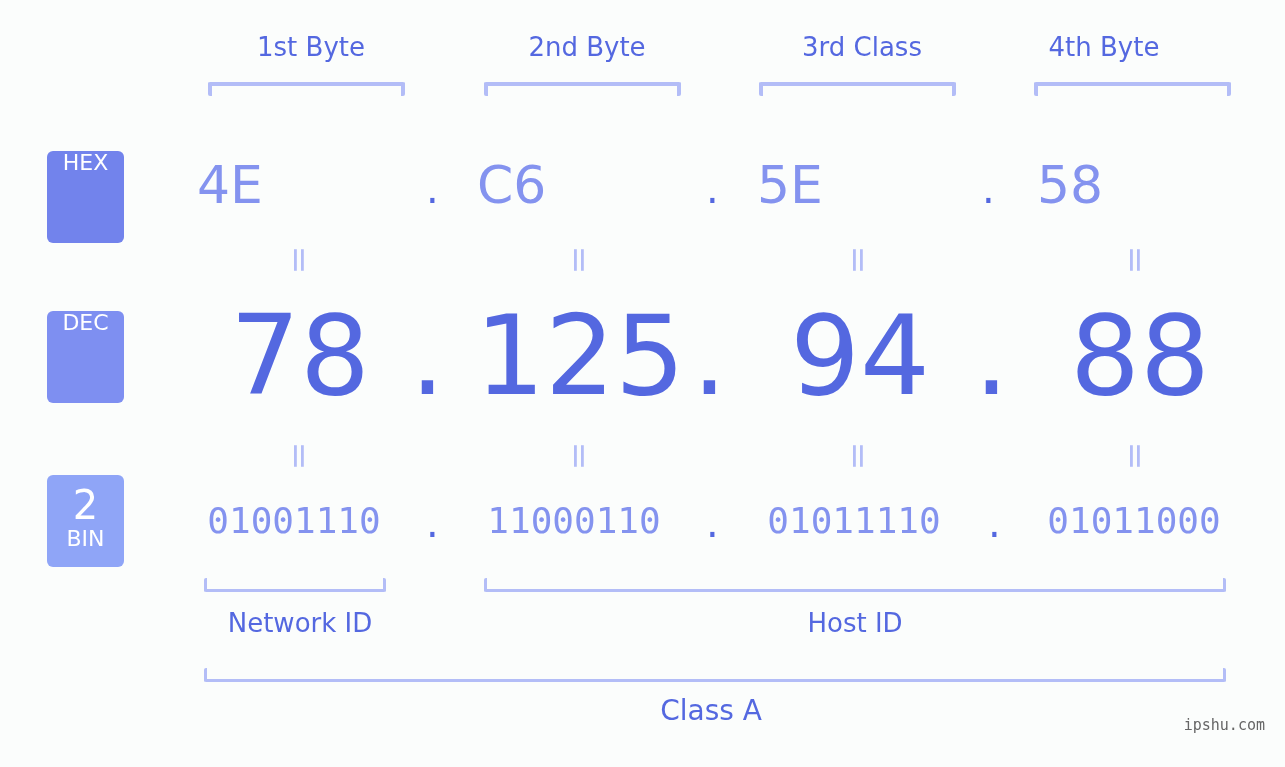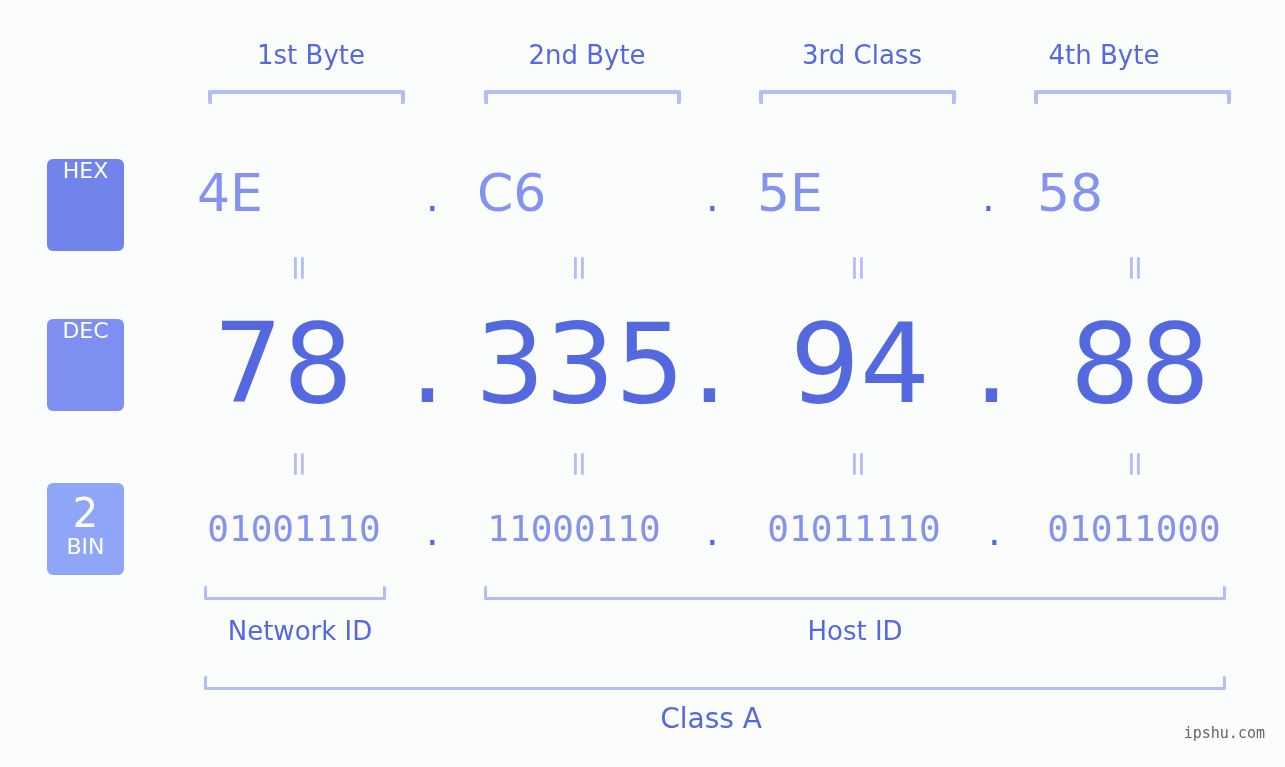--- a/index.html
+++ b/index.html
@@ -1,20 +1,20 @@
 <!DOCTYPE html>
 <html><head>
 <meta charset="utf-8">
 <style>
   html, body { margin: 0; padding: 0; }
   body {
     width: 1285px; height: 767px; background: #fbfdfc; position: relative; overflow: hidden;
     font-family: "DejaVu Sans", sans-serif;
   }
-  .abs { position: absolute; margin-top: 8px; }
+  .abs { position: absolute; }
   .byte-label { top: 32px; width: 200px; text-align: center; font-size: 26px; color: #5468e0; }
   .top-bracket { top: 82px; height: 14px; border: 4px solid #b3bdf7; border-bottom: none; border-radius: 2px; box-sizing: border-box; }
   .badge { left: 47px; width: 77px; border-radius: 6px; color: #fff; text-align: center; }
   .badge .num { display: block; font-size: 40px; line-height: 44px; padding-top: 8px; }
   .badge .lab { display: block; font-size: 22px; line-height: 24px; }
   .hex { top: 155px; width: 200px; text-align: left; font-size: 52px; color: #8493ef; }
   .dot-s { font-size: 40px; color: #5468e0; }
   .eq { width: 40px; text-align: center; font-size: 34px; color: #b3bdf7; }
   .dec { top: 292px; width: 260px; text-align: center; font-size: 110px; color: #5468e0; }
   .dot-l { font-size: 110px; color: #5468e0; }
@@ -53,22 +53,22 @@
 <div class="abs hex" style="left:1037px">58</div>
 <div class="abs dot-s" style="left:426px;top:166px">.</div>
 <div class="abs dot-s" style="left:706px;top:166px">.</div>
 <div class="abs dot-s" style="left:982px;top:166px">.</div>
 
 <div class="abs eq" style="left:280px;top:240px;transform:rotate(90deg)">=</div>
 <div class="abs eq" style="left:560px;top:240px;transform:rotate(90deg)">=</div>
 <div class="abs eq" style="left:839px;top:240px;transform:rotate(90deg)">=</div>
 <div class="abs eq" style="left:1116px;top:240px;transform:rotate(90deg)">=</div>
 
-<div class="abs dec" style="left:153px">78</div>
-<div class="abs dec" style="left:450px">335</div>
+<div class="abs dec" style="left:170px">78</div>
+<div class="abs dec" style="left:450px">125</div>
 <div class="abs dec" style="left:730px">94</div>
 <div class="abs dec" style="left:1010px">88</div>
 <div class="abs dot-l" style="left:410px;top:292px">.</div>
 <div class="abs dot-l" style="left:692px;top:292px">.</div>
 <div class="abs dot-l" style="left:974px;top:292px">.</div>
 
 <div class="abs eq" style="left:280px;top:436px;transform:rotate(90deg)">=</div>
 <div class="abs eq" style="left:560px;top:436px;transform:rotate(90deg)">=</div>
 <div class="abs eq" style="left:839px;top:436px;transform:rotate(90deg)">=</div>
 <div class="abs eq" style="left:1116px;top:436px;transform:rotate(90deg)">=</div>

